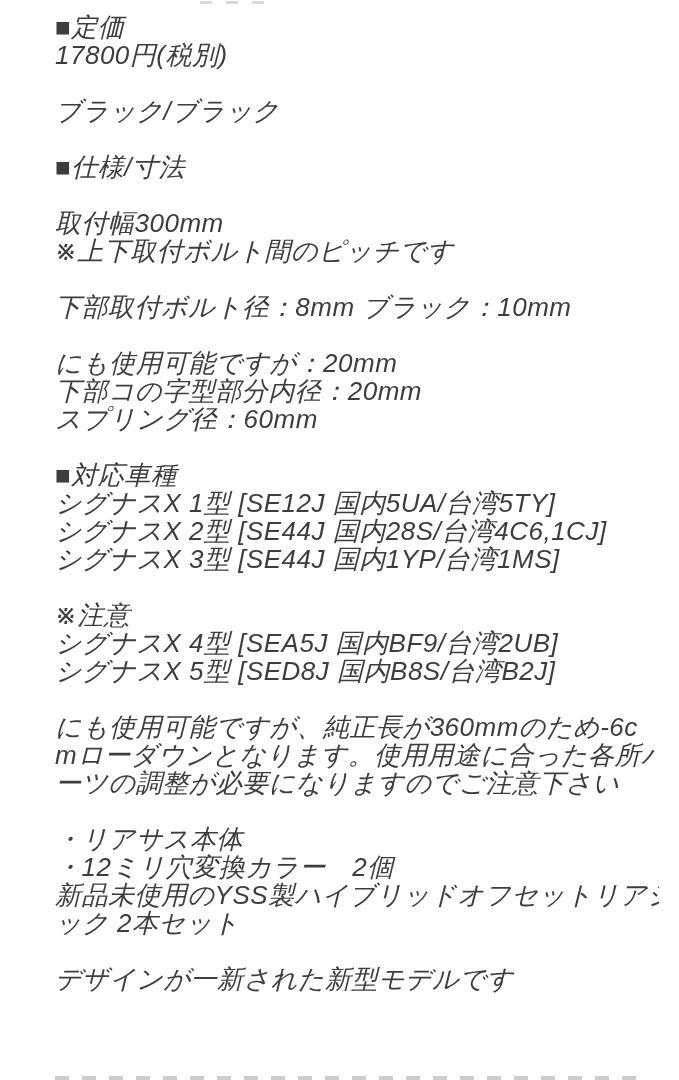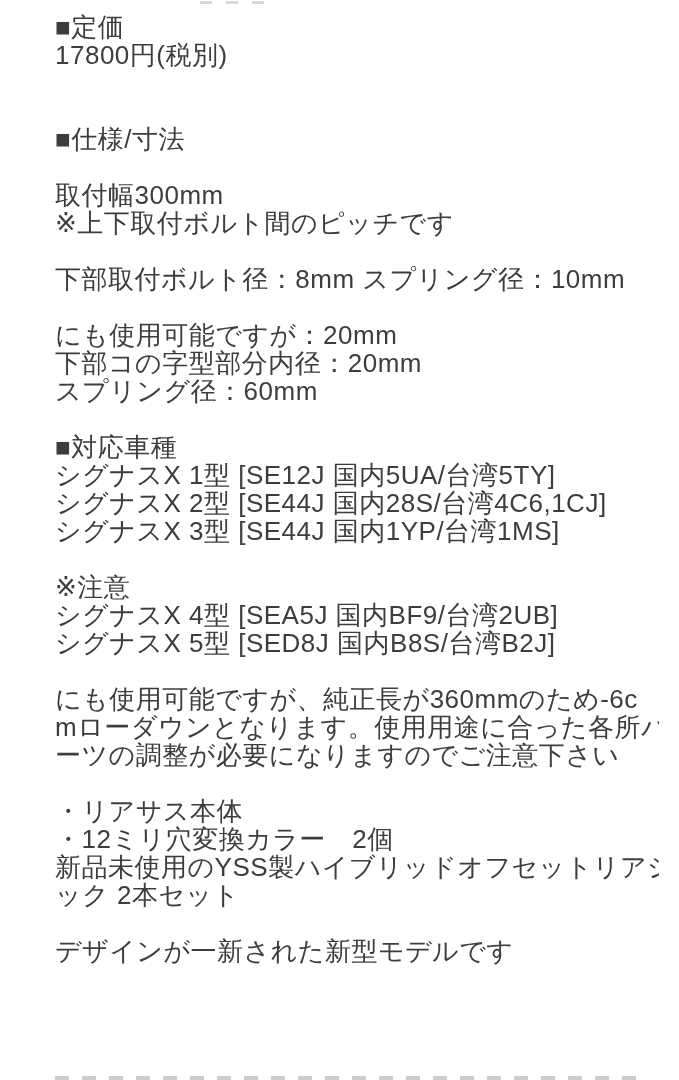--- a/index.html
+++ b/index.html
@@ -49,31 +49,32 @@
     background: repeating-linear-gradient(90deg,
       rgba(110,110,110,0.35) 0 14px,
       rgba(110,110,110,0.0) 14px 27px);
   }
 </style>
 </head>
 <body style="background: rgb(255, 255, 255);">
 
 <div class="cropped-prev-line"></div>
 
-<div class="description" style="color: rgb(61, 61, 61);">
+<div class="description" style="color: rgb(61, 61, 61); font-style: italic;">
     <div class="line">■定価</div>
     <div class="line">17800円(税別)</div>
     <div class="line"></div>
+    <div class="line">ブラック/ブラック</div>
     <div class="line"></div>
     <div class="line">■仕様/寸法</div>
     <div class="line"></div>
     <div class="line">取付幅300mm</div>
     <div class="line">※上下取付ボルト間のピッチです</div>
     <div class="line"></div>
-    <div class="line">下部取付ボルト径：8mm スプリング径：10mm</div>
+    <div class="line">下部取付ボルト径：8mm ブラック：10mm</div>
     <div class="line"></div>
     <div class="line">にも使用可能ですが：20mm</div>
     <div class="line">下部コの字型部分内径：20mm</div>
     <div class="line">スプリング径：60mm</div>
     <div class="line"></div>
     <div class="line">■対応車種</div>
     <div class="line">シグナスX 1型 [SE12J 国内5UA/台湾5TY]</div>
     <div class="line">シグナスX 2型 [SE44J 国内28S/台湾4C6,1CJ]</div>
     <div class="line">シグナスX 3型 [SE44J 国内1YP/台湾1MS]</div>
     <div class="line"></div>

